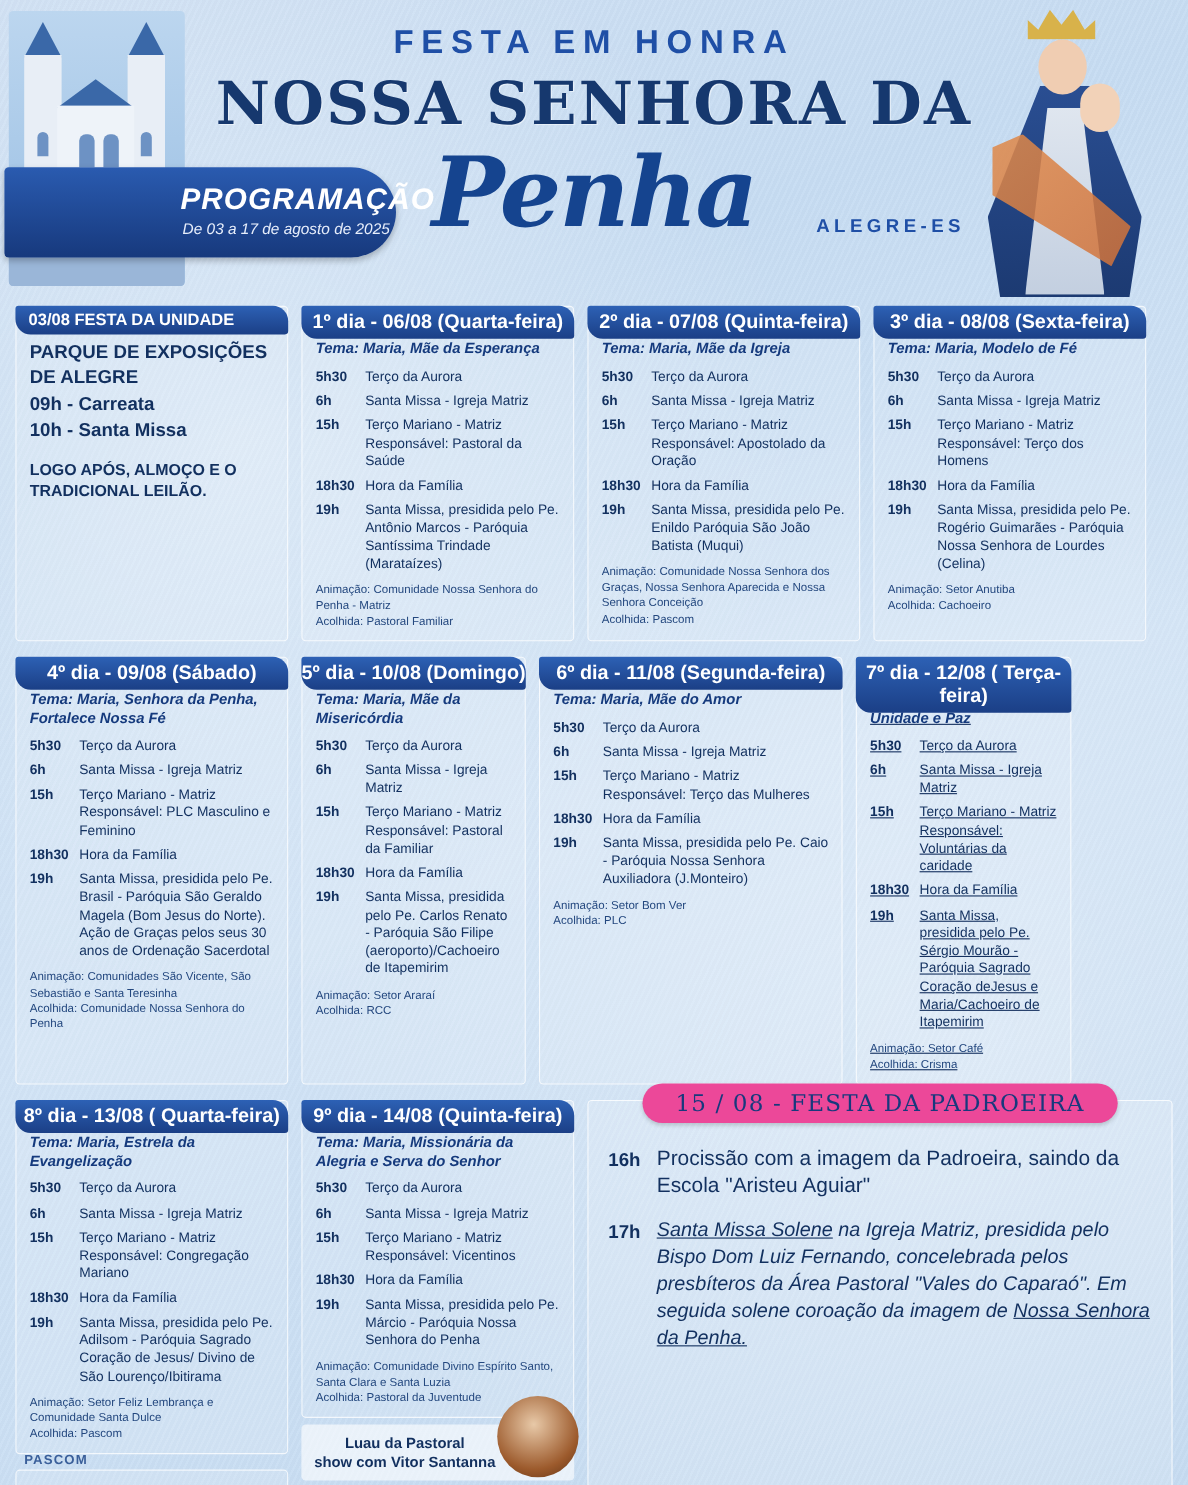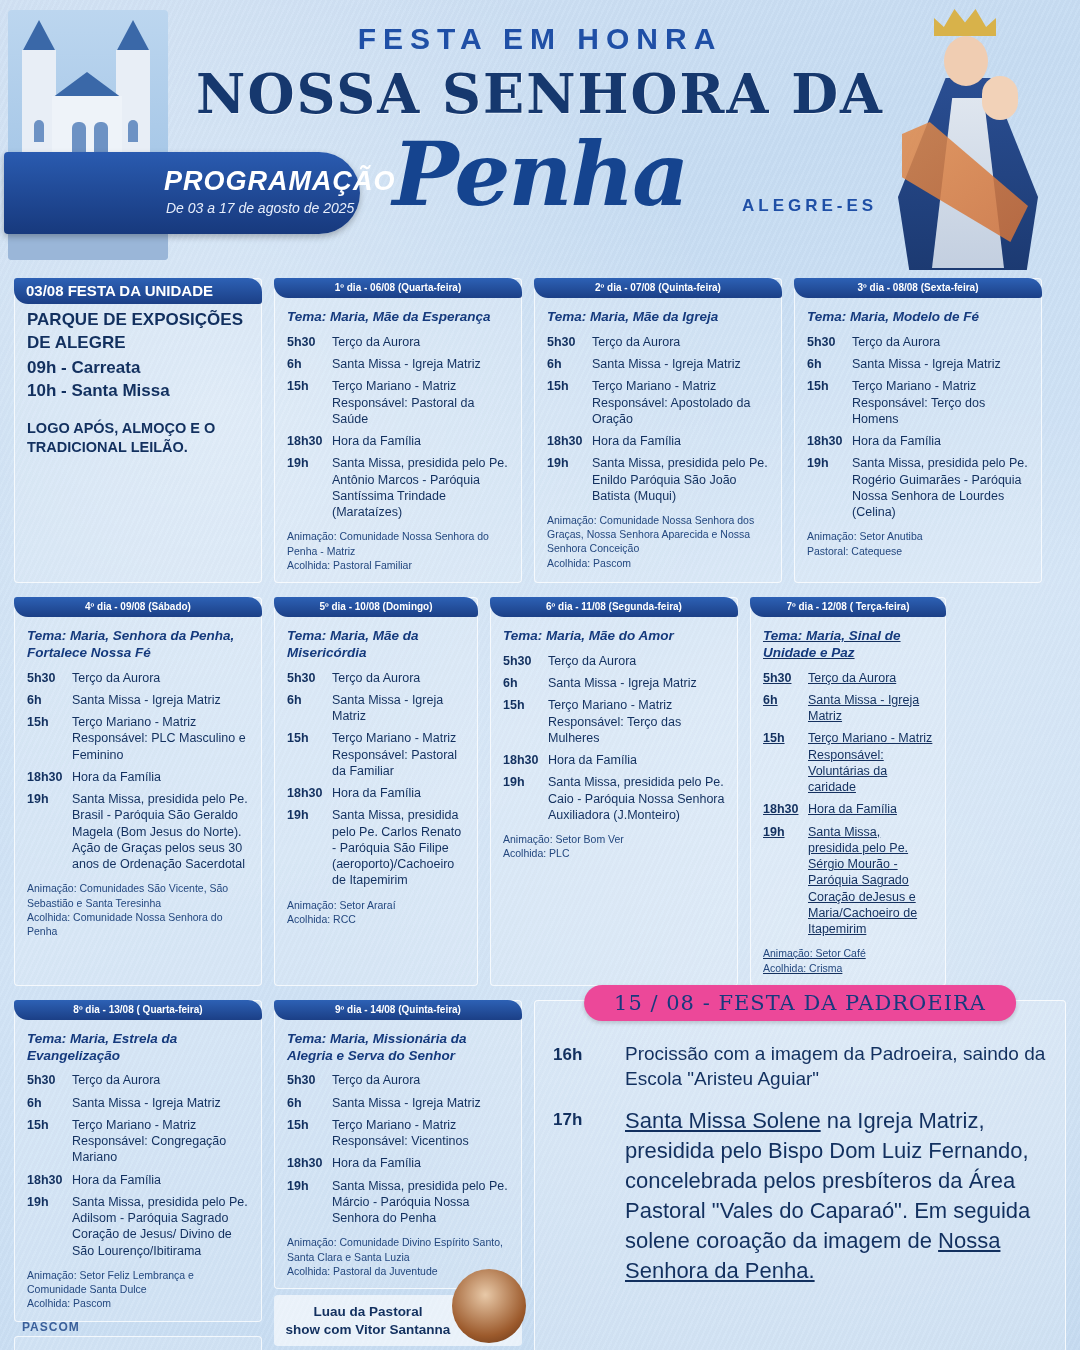--- a/index.html
+++ b/index.html
@@ -103,21 +103,21 @@
     border: 1px solid rgba(255,255,255,0.75);
     border-radius: 4px;
     position: relative;
     padding: 10px 12px 10px 12px;
   }
   .card.blue-head { padding-top: 30px; }
   .chead {
     position: absolute; top: -1px; left: -1px; right: -1px;
     background: linear-gradient(to bottom, #2d61b5, #1b3f86);
     color: #fff;
-    font-size: 10px; font-weight: bold;
+    font-size: 18px; font-weight: bold;
     text-align: center;
     padding: 4px 0 5px;
     border-radius: 3px 3px 0 0;
   }
   .chead.rounded { border-radius: 3px 14px 3px 14px; }
   .tema {
     color: #153a7d; font-size: 13.5px; font-weight: bold; font-style: italic;
     margin-bottom: 8px; line-height: 1.25;
   }
   .items { display: flex; flex-direction: column; gap: 6px; }
@@ -145,24 +145,24 @@
   .padro-head {
     position: absolute; top: -16px; left: 50%; transform: translateX(-50%);
     background: #ec4899; color: #17397d;
     border-radius: 20px;
     padding: 6px 30px;
     font-family: "DejaVu Serif", serif;
     font-size: 21px; letter-spacing: 1px;
     box-shadow: 0 2px 4px rgba(0,0,0,.18);
     white-space: nowrap;
   }
-  .pline { display: flex; gap: 30px; margin-bottom: 14px; }
+  .pline { display: flex; gap: 2px; margin-bottom: 14px; }
   .pline .ph { min-width: 42px; font-size: 17px; font-weight: bold; color: #12305f; padding-top: 4px; }
   .pline .pd { font-size: 19px; color: #12305f; line-height: 1.35; }
-  .pline .pd.big { font-size: 22px; line-height: 1.36; }
+  .pline .pd.big { font-size: 18px; line-height: 1.36; font-style: italic; }
   .u { text-decoration: underline; }
 
   
   .luau {
     position: relative;
     margin-top: 6px;
     background: rgba(255,255,255,0.62);
     border-radius: 4px;
     padding: 8px 70px 8px 10px;
     font-size: 13.5px; font-weight: bold; text-align: center; color:#12305f; line-height:1.3;
@@ -326,21 +326,21 @@
             <div class="h">18h30</div>
             <div class="d">Hora da Família</div>
           </div>
         <div class="it">
             <div class="h">19h</div>
             <div class="d">Santa Missa, presidida pelo Pe. Rogério Guimarães - Paróquia Nossa Senhora de Lourdes (Celina)</div>
           </div>
       </div>
       <div class="foot">
         <div>Animação: Setor Anutiba</div>
-        <div>Pastoral: Catequese</div>
+        <div>Acolhida: Cachoeiro</div>
       </div>
     </div>
   </div>
 
   <div class="row">
     <div class="card blue-head" style="width:248px;">
       <div class="chead rounded">4º dia - 09/08 (Sábado)</div>
       <div class="tema">Tema: Maria, Senhora da Penha, Fortalece Nossa Fé</div>
       <div class="items">
         <div class="it">
@@ -396,21 +396,21 @@
             <div class="h">19h</div>
             <div class="d">Santa Missa, presidida pelo Pe. Carlos Renato - Paróquia São Filipe (aeroporto)/Cachoeiro de Itapemirim</div>
           </div>
       </div>
       <div class="foot">
         <div>Animação: Setor Araraí</div>
         <div>Acolhida: RCC</div>
       </div>
     </div>
 
-    <div class="card blue-head" style="width:248px;">
+    <div class="card blue-head" style="width:276px;">
       <div class="chead rounded">6º dia - 11/08 (Segunda-feira)</div>
       <div class="tema">Tema: Maria, Mãe do Amor</div>
       <div class="items">
         <div class="it">
             <div class="h">5h30</div>
             <div class="d">Terço da Aurora</div>
           </div>
         <div class="it">
             <div class="h">6h</div>
             <div class="d">Santa Missa - Igreja Matriz</div>

